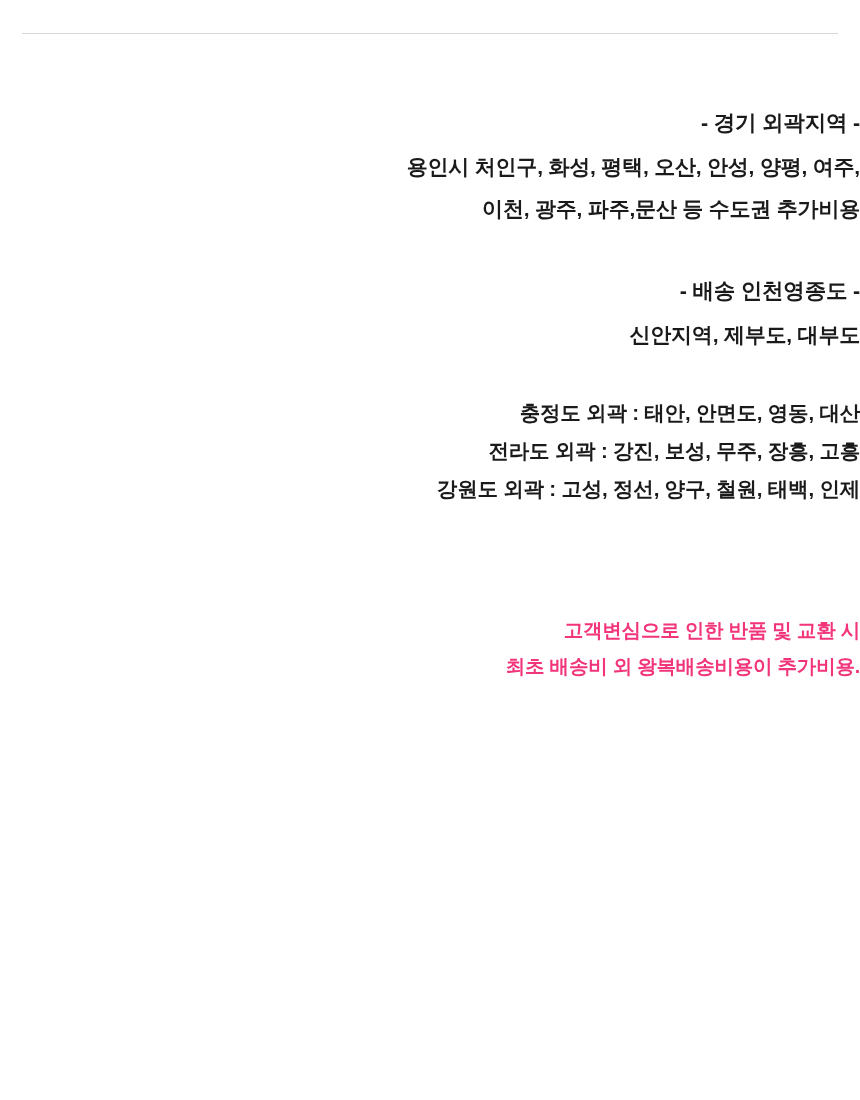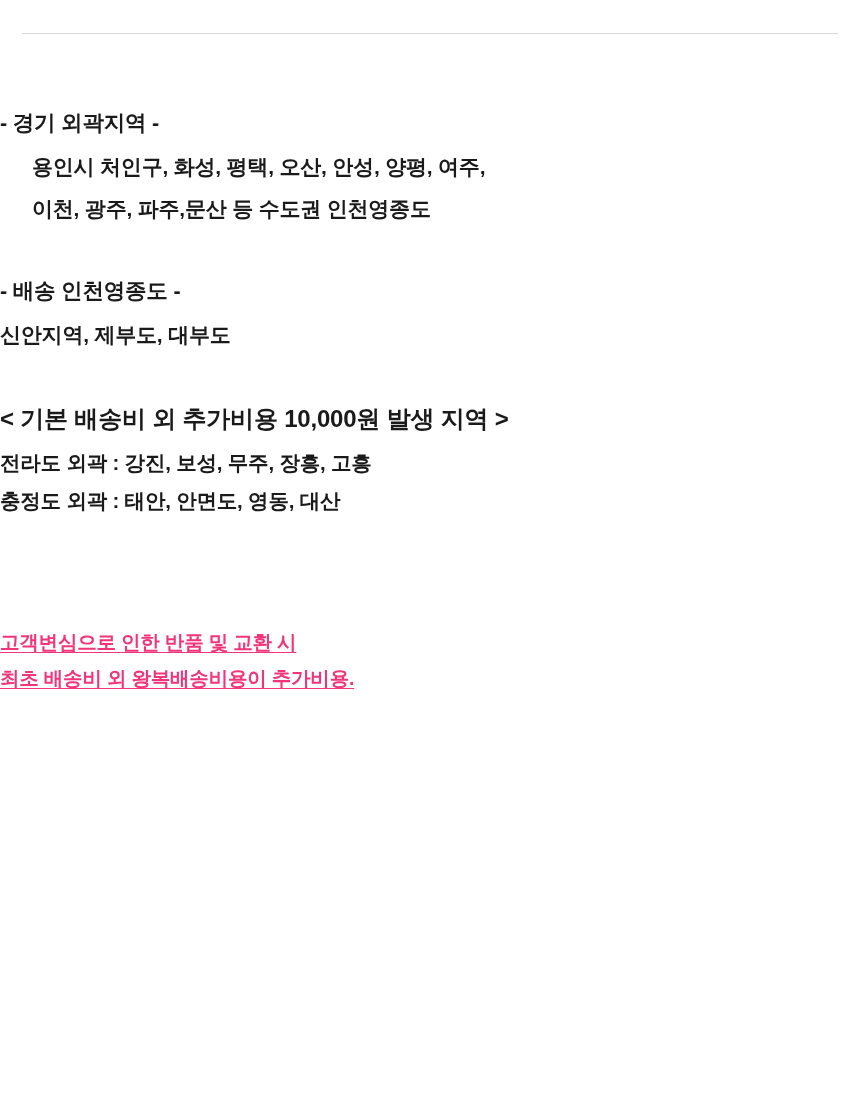--- a/index.html
+++ b/index.html
@@ -27,21 +27,21 @@
     left: 22px;
     right: 22px;
     height: 1px;
     background: #d8d8d8;
   }
   .content {
     position: absolute;
     top: 100px;
     left: 0;
     width: 860px;
-    text-align: left;
+    text-align: right;
   }
   .block {
     margin: 0;
   }
   .line {
     display: block;
     font-weight: bold;
     color: #1a1a1a;
     letter-spacing: -0.2px;
   }
@@ -79,52 +79,51 @@
   .sec-extra .item {
     font-size: 20.5px;
     line-height: 38px;
   }
 
   
   .notice .line {
     font-size: 19.5px;
     line-height: 36px;
     color: #f2357a;
-    text-decoration: underline;
     text-underline-offset: 3px;
   }
 </style>
 </head>
 <body>
 
 <div class="page">
 
   <div class="top-rule"></div>
 
   <div class="content">
 
     <div class="block sec-gyeonggi">
       <span class="line heading">- 경기 외곽지역 -</span>
       <span class="line item">용인시 처인구, 화성, 평택, 오산, 안성, 양평, 여주,</span>
-      <span class="line item">이천, 광주, 파주,문산 등 수도권 인천영종도</span>
+      <span class="line item">이천, 광주, 파주,문산 등 수도권 추가비용</span>
     </div>
 
     <div class="gap-lg"></div>
 
     <div class="block sec-nodelivery">
       <span class="line heading">- 배송 인천영종도 -</span>
       <span class="line item">신안지역, 제부도, 대부도</span>
     </div>
 
     <div class="gap-lg"></div>
 
     <div class="block sec-extra">
-      <span class="line heading">&lt; 기본 배송비 외 추가비용 10,000원 발생 지역 &gt;</span>
+      <span class="line item">충정도 외곽 : 태안, 안면도, 영동, 대산</span>
       <span class="line item">전라도 외곽 : 강진, 보성, 무주, 장흥, 고흥</span>
-      <span class="line item">충정도 외곽 : 태안, 안면도, 영동, 대산</span>
+      <span class="line item">강원도 외곽 : 고성, 정선, 양구, 철원, 태백, 인제</span>
     </div>
 
     <div class="gap-md"></div>
 
 
     <div class="gap-xl"></div>
 
     <div class="block notice">
       <span class="line">고객변심으로 인한 반품 및 교환 시</span>
       <span class="line">최초 배송비 외 왕복배송비용이 추가비용.</span>

